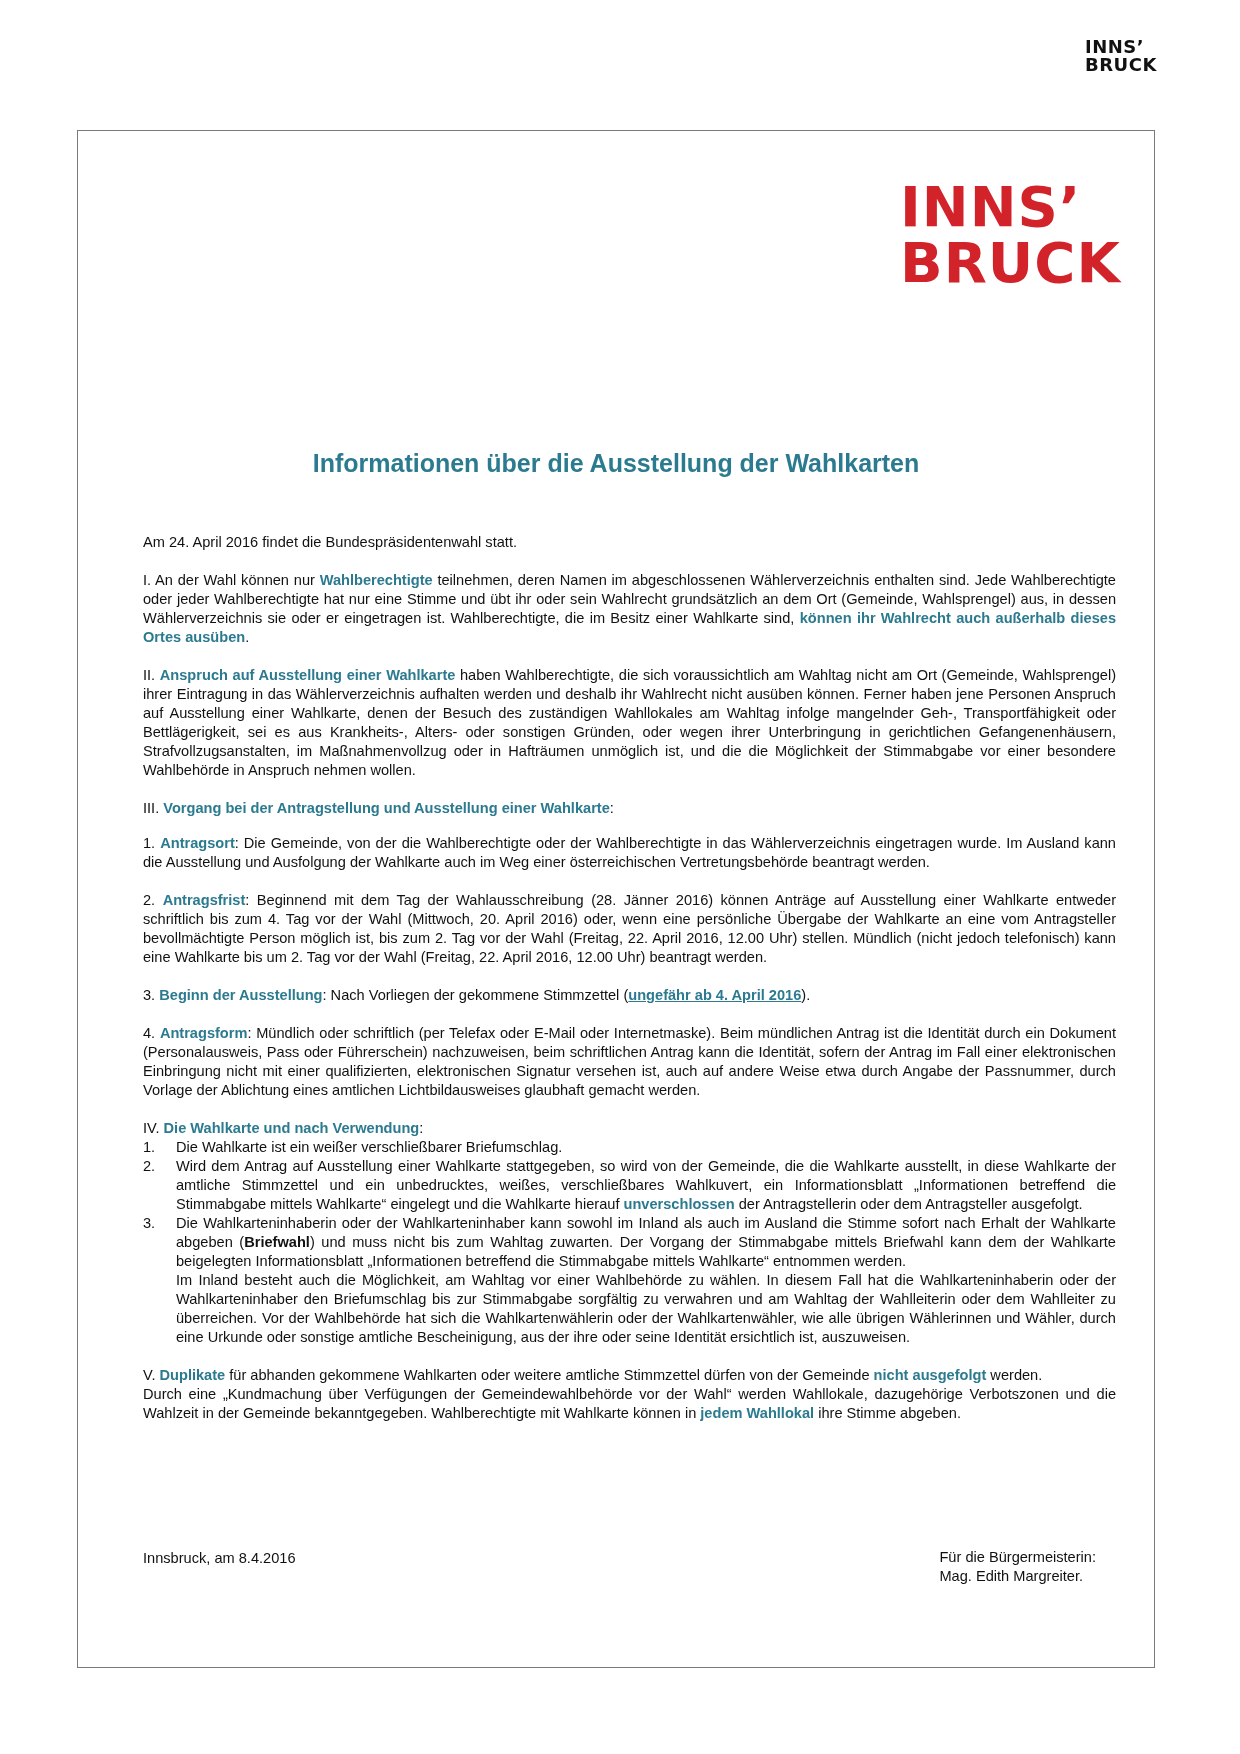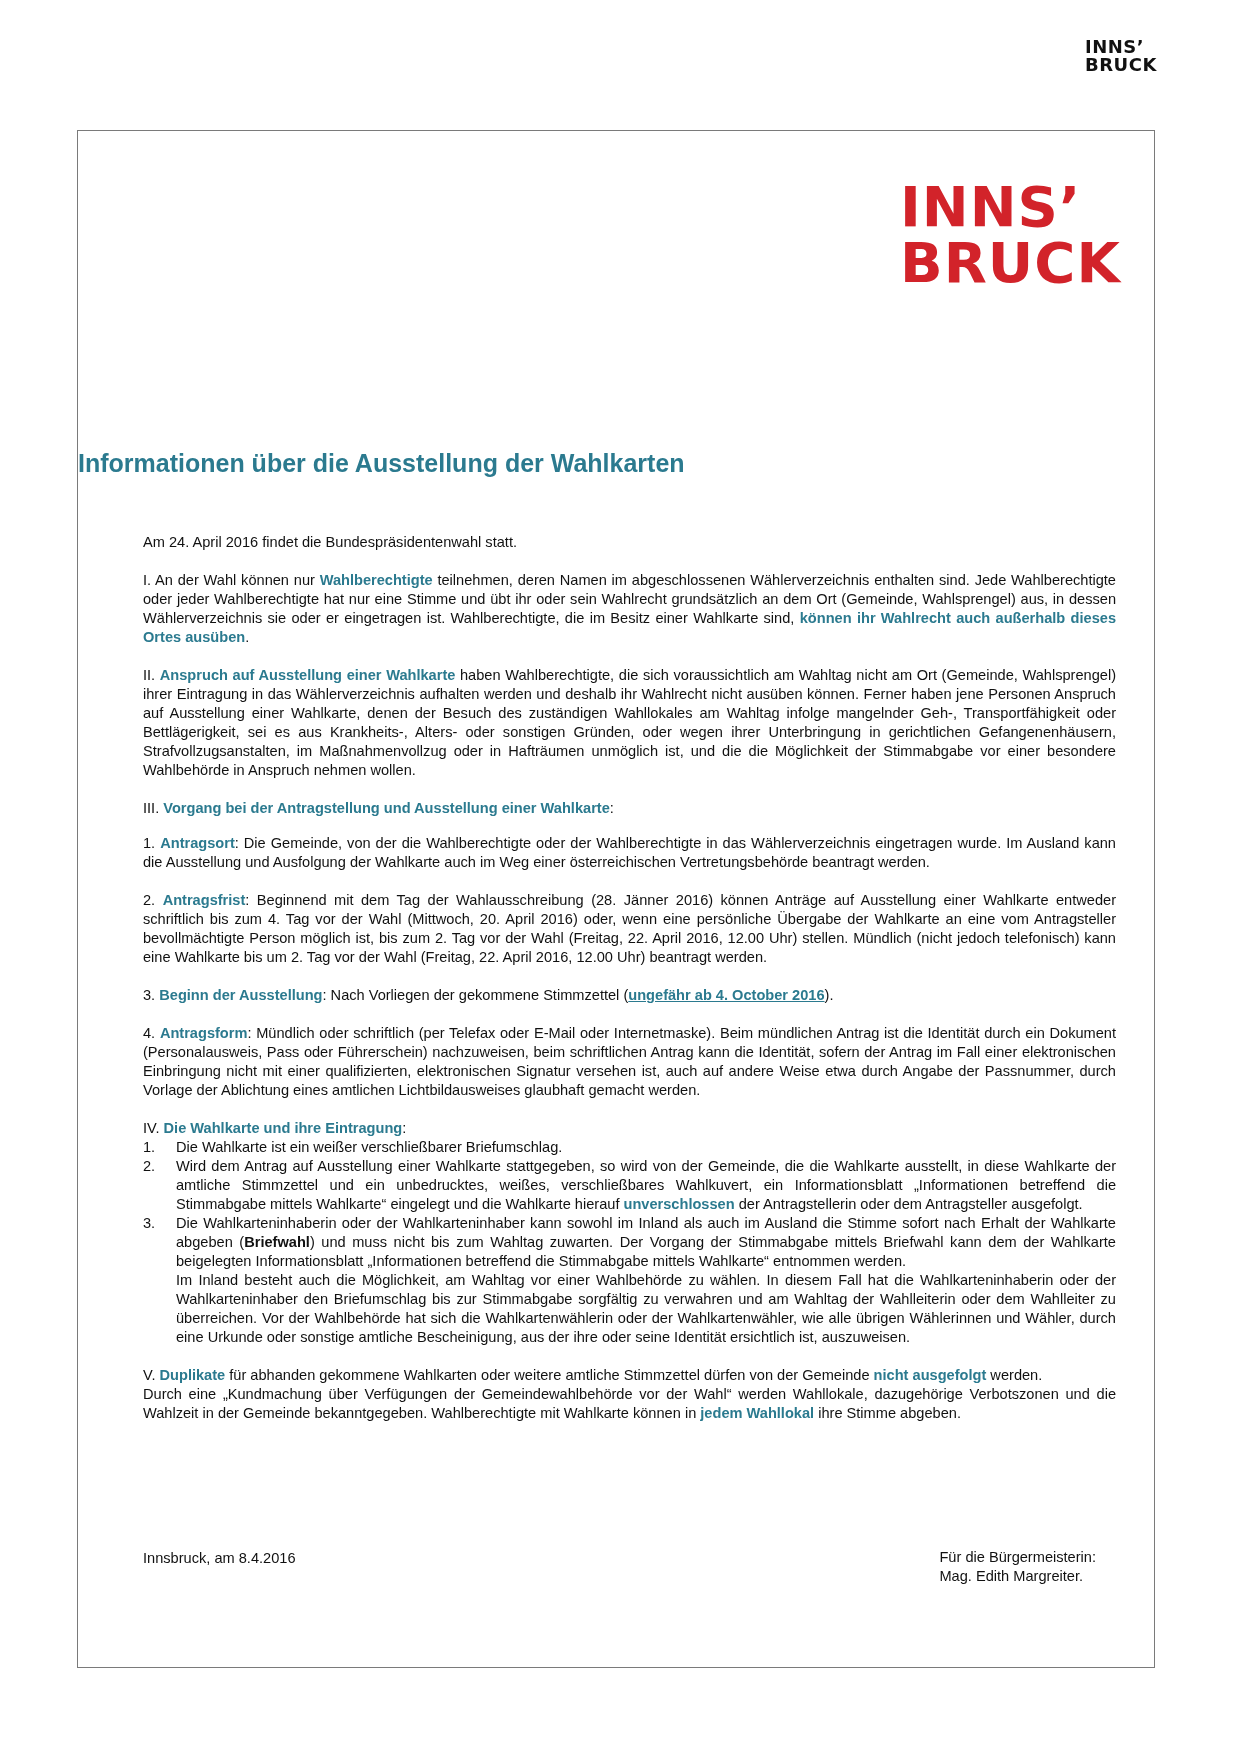--- a/index.html
+++ b/index.html
@@ -1,20 +1,20 @@
 <!DOCTYPE html>
 <html><head>
 <meta charset="utf-8">
 <style>
   html, body { margin: 0; padding: 0; background: #ffffff; }
   body { width: 1240px; height: 1754px; position: relative; font-family: "Liberation Sans", sans-serif; color: #111; }
   .top-logo { position: absolute; left: 1085px; top: 38px; font-family: "DejaVu Sans", sans-serif; font-weight: 900; font-size: 18px; line-height: 18px; color: #111; letter-spacing: 0.5px; }
   .frame { position: absolute; left: 77px; top: 130px; width: 1078px; height: 1538px; border: 1px solid #7a7a7a; box-sizing: border-box; }
   .main-logo { position: absolute; left: 822px; top: 48px; font-family: "DejaVu Sans", sans-serif; font-weight: 900; font-size: 56px; line-height: 56px; color: #d2232a; letter-spacing: 1px; }
-  .title { position: absolute; left: 0; right: 0; top: 318px; text-align: left; font-weight: bold; font-size: 25px; color: #2b7a8f; }
+  .title { position: absolute; left: 0; right: 0; top: 318px; text-align: center; font-weight: bold; font-size: 25px; color: #2b7a8f; }
   .content { position: absolute; left: 65px; right: 38px; top: 386px; font-size: 14.6px; line-height: 19px; text-align: justify; }
   .content p { margin: 16px 0 19px 0; }
   .hl { color: #2b7a8f; font-weight: bold; }
   .hl-u { color: #2b7a8f; font-weight: bold; text-decoration: underline; }
   .b { font-weight: bold; }
   .list { margin: 0; padding: 0; list-style: none; }
   .list li { display: flex; }
   .list .num { width: 33px; flex: 0 0 33px; }
   .list .txt { flex: 1; text-align: justify; }
   .sig { position: absolute; left: 65px; right: 38px; top: 1417px; font-size: 14.6px; line-height: 19px; }
@@ -42,26 +42,26 @@
     <p>Am 24. April 2016 findet die Bundespräsidentenwahl statt.</p>
 
     <p><span>I.  An der Wahl können nur </span><span class="hl">Wahlberechtigte</span><span> teilnehmen, deren Namen im abgeschlossenen Wählerverzeichnis enthalten sind. Jede Wahlberechtigte oder jeder Wahlberechtigte hat nur eine Stimme und übt ihr oder sein Wahlrecht grundsätzlich an dem Ort (Gemeinde, Wahlsprengel) aus, in dessen Wählerverzeichnis sie oder er eingetragen ist. Wahlberechtigte, die im Besitz einer Wahlkarte sind, </span><span class="hl">können ihr Wahlrecht auch außerhalb dieses Ortes ausüben</span><span>.</span></p>
 
     <p><span>II.  </span><span class="hl">Anspruch auf Ausstellung einer Wahlkarte</span><span> haben Wahlberechtigte, die sich voraussichtlich am Wahltag nicht am Ort (Gemeinde, Wahlsprengel) ihrer Eintragung in das Wählerverzeichnis aufhalten werden und deshalb ihr Wahlrecht nicht ausüben können. Ferner haben jene Personen Anspruch auf Ausstellung einer Wahlkarte, denen der Besuch des zuständigen Wahllokales am Wahltag infolge mangelnder Geh-, Transportfähigkeit oder Bettlägerigkeit, sei es aus Krankheits-, Alters- oder sonstigen Gründen, oder wegen ihrer Unterbringung in gerichtlichen Gefangenenhäusern, Strafvollzugsanstalten, im Maßnahmenvollzug oder in Hafträumen unmöglich ist, und die die Möglichkeit der Stimmabgabe vor einer besondere Wahlbehörde in Anspruch nehmen wollen.</span></p>
 
     <div>
       <div><span>III.  </span><span class="hl">Vorgang bei der Antragstellung und Ausstellung einer Wahlkarte</span><span>:</span></div>
       <p><span>1. </span><span class="hl">Antragsort</span><span>: Die Gemeinde, von der die Wahlberechtigte oder der Wahlberechtigte in das Wählerverzeichnis eingetragen wurde. Im Ausland kann die Ausstellung und Ausfolgung der Wahlkarte auch im Weg einer österreichischen Vertretungsbehörde beantragt werden.</span></p>
       <p><span>2. </span><span class="hl">Antragsfrist</span><span>: Beginnend mit dem Tag der Wahlausschreibung (28. Jänner 2016) können Anträge auf Ausstellung einer Wahlkarte entweder schriftlich bis zum 4. Tag vor der Wahl (Mittwoch, 20. April 2016) oder, wenn eine persönliche Übergabe der Wahlkarte an eine vom Antragsteller bevollmächtigte Person möglich ist, bis zum 2. Tag vor der Wahl (Freitag, 22. April 2016, 12.00 Uhr) stellen. Mündlich (nicht jedoch telefonisch) kann eine Wahlkarte bis um 2. Tag vor der Wahl (Freitag, 22. April 2016, 12.00 Uhr) beantragt werden.</span></p>
-      <p><span>3. </span><span class="hl">Beginn der Ausstellung</span><span>: Nach Vorliegen der gekommene Stimmzettel (</span><span class="hl-u">ungefähr ab 4. October 2016</span><span>).</span></p>
+      <p><span>3. </span><span class="hl">Beginn der Ausstellung</span><span>: Nach Vorliegen der gekommene Stimmzettel (</span><span class="hl-u">ungefähr ab 4. April 2016</span><span>).</span></p>
       <p><span>4. </span><span class="hl">Antragsform</span><span>: Mündlich oder schriftlich (per Telefax oder E-Mail oder Internetmaske). Beim mündlichen Antrag ist die Identität durch ein Dokument (Personalausweis, Pass oder Führerschein) nachzuweisen, beim schriftlichen Antrag kann die Identität, sofern der Antrag im Fall einer elektronischen Einbringung nicht mit einer qualifizierten, elektronischen Signatur versehen ist, auch auf andere Weise etwa durch Angabe der Passnummer, durch Vorlage der Ablichtung eines amtlichen Lichtbildausweises glaubhaft gemacht werden.</span></p>
     </div>
 
     <div style="margin-bottom:19px;">
-      <div><span>IV. </span><span class="hl">Die Wahlkarte und ihre Eintragung</span><span>:</span></div>
+      <div><span>IV. </span><span class="hl">Die Wahlkarte und nach Verwendung</span><span>:</span></div>
       <ul class="list">
         <li>
             <span class="num">1.</span>
             <span class="txt">Die Wahlkarte ist ein weißer verschließbarer Briefumschlag.</span>
           </li>
         <li>
             <span class="num">2.</span>
             <span class="txt"><span>Wird dem Antrag auf Ausstellung einer Wahlkarte stattgegeben, so wird von der Gemeinde, die die Wahlkarte ausstellt, in diese Wahlkarte der amtliche Stimmzettel und ein unbedrucktes, weißes, verschließbares Wahlkuvert, ein Informationsblatt „Informationen betreffend die Stimmabgabe mittels Wahlkarte“ eingelegt und die Wahlkarte hierauf </span><span class="hl">unverschlossen</span><span> der Antragstellerin oder dem Antragsteller ausgefolgt.</span></span>
           </li>
         <li>

